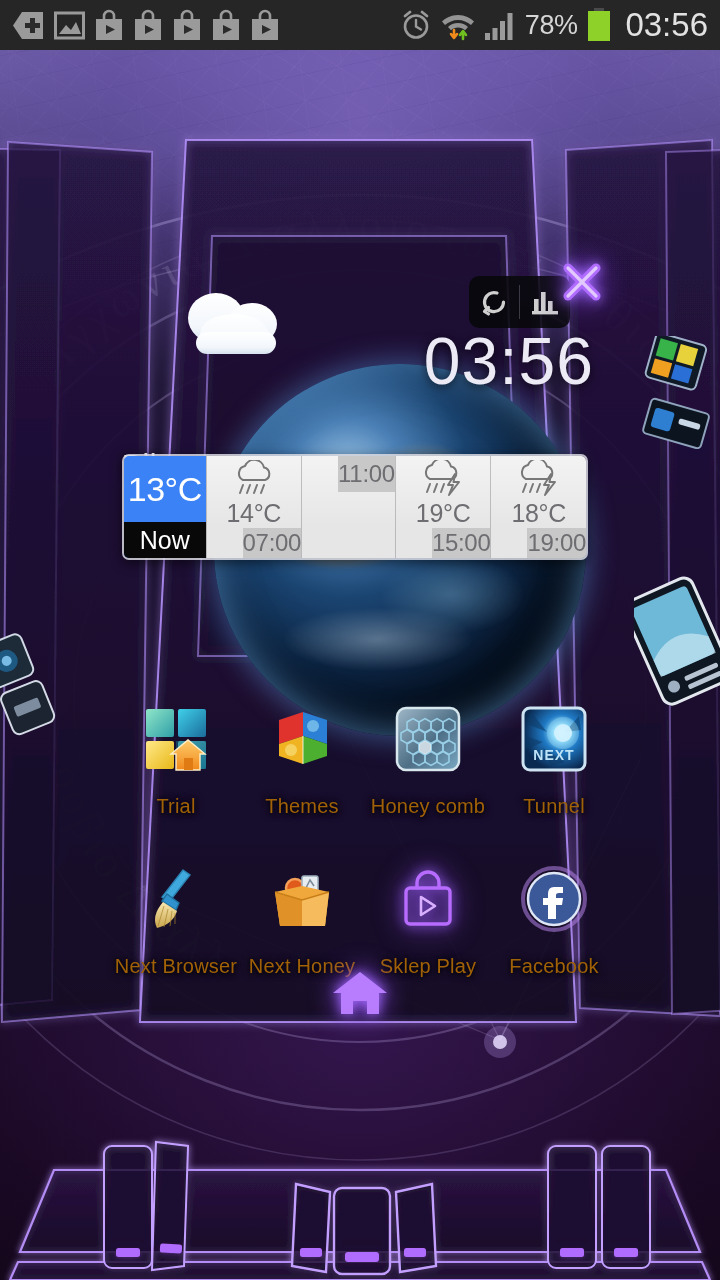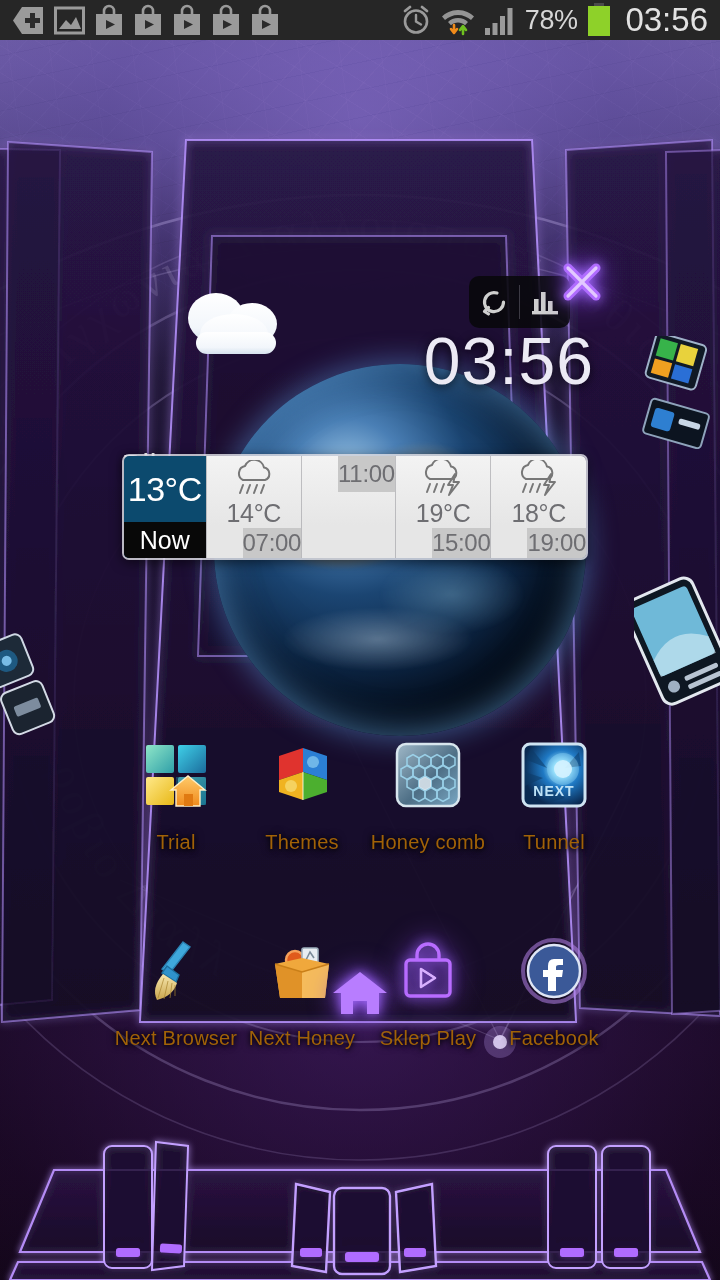--- a/index.html
+++ b/index.html
@@ -44,21 +44,21 @@
     opacity:.16; pointer-events:none;
   }
   .greek svg { width:100%; height:100%; }
   .greek text { fill:#d9ccf2; font-family:"Liberation Serif", serif; font-size:46px; letter-spacing:5px; }
 
   
   .arcs { position:absolute; inset:0; pointer-events:none; }
 
   
   .statusbar {
-    position:absolute; left:0; top:0; width:720px; height:40px;
+    position:absolute; left:0; top:0; width:720px; height:50px;
     background:#262626; z-index:60;
     display:flex; align-items:center; padding:15px 12px;
   }
   .sb-left { display:flex; align-items:center; gap:9px; }
   .sb-right { margin-left:auto; display:flex; align-items:center; gap:9px; }
   .sb-icon { display:block; }
   .sb-batt-pct {
     color:#d6d6d6; font-size:27px; font-weight:400; letter-spacing:-0.5px;
   }
   .sb-clock {
@@ -136,21 +136,21 @@
   
   .forecast {
     position:absolute; left:0; top:198px; width:466px; height:106px;
     display:flex; z-index:7;
     border:2px solid rgba(215,215,222,.85);
     border-radius:7px; overflow:hidden;
     box-shadow:0 3px 12px rgba(0,0,0,.55);
   }
   .fc-now {
     width:108px; display:flex; flex-direction:column;
-    background:#0c4a6e;
+    background:#3b82f6;
   }
   .fc-now-temp {
     flex:1; display:flex; align-items:center; justify-content:center;
     color:#ffffff; font-size:34px; font-weight:400; letter-spacing:-.5px;
   }
   .fc-now-label {
     height:36px; background:#080808;
     display:flex; align-items:center; justify-content:center;
     color:#ffffff; font-size:25px; font-weight:400;
   }
@@ -173,21 +173,21 @@
   
   .app-grid {
     position:absolute; left:120px; top:706px; width:490px;
     z-index:20;
   }
   .app-row { display:flex; justify-content:space-between; margin-bottom:48px; }
   .app-cell {
     width:112px; display:flex; flex-direction:column; align-items:center; cursor:pointer;
   }
   .app-icon {
-    width:66px; height:78px; position:relative; margin-bottom:11px;margin-top:36px;
+    width:66px; height:78px; position:relative; margin-bottom:11px;
   }
   .app-label {
     color:#a16207; font-size:20px; font-weight:400; letter-spacing:.2px;
     text-shadow:0 1px 4px rgba(0,0,0,.95), 0 0 9px rgba(0,0,0,.8);
     white-space:nowrap;
   }
 
   
   .home-btn {
     position:absolute; left:50%; top:968px; transform:translateX(-50%);

